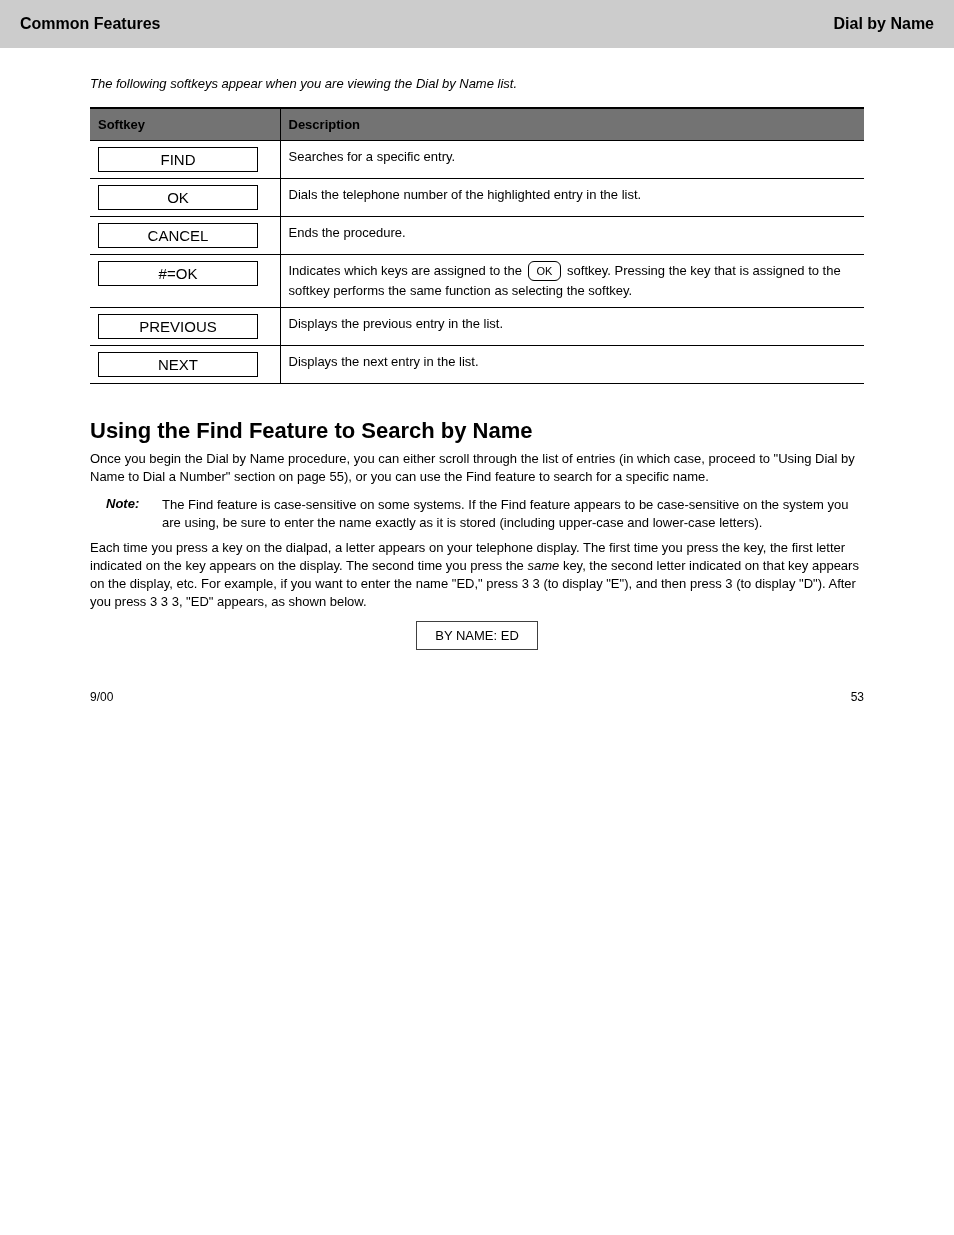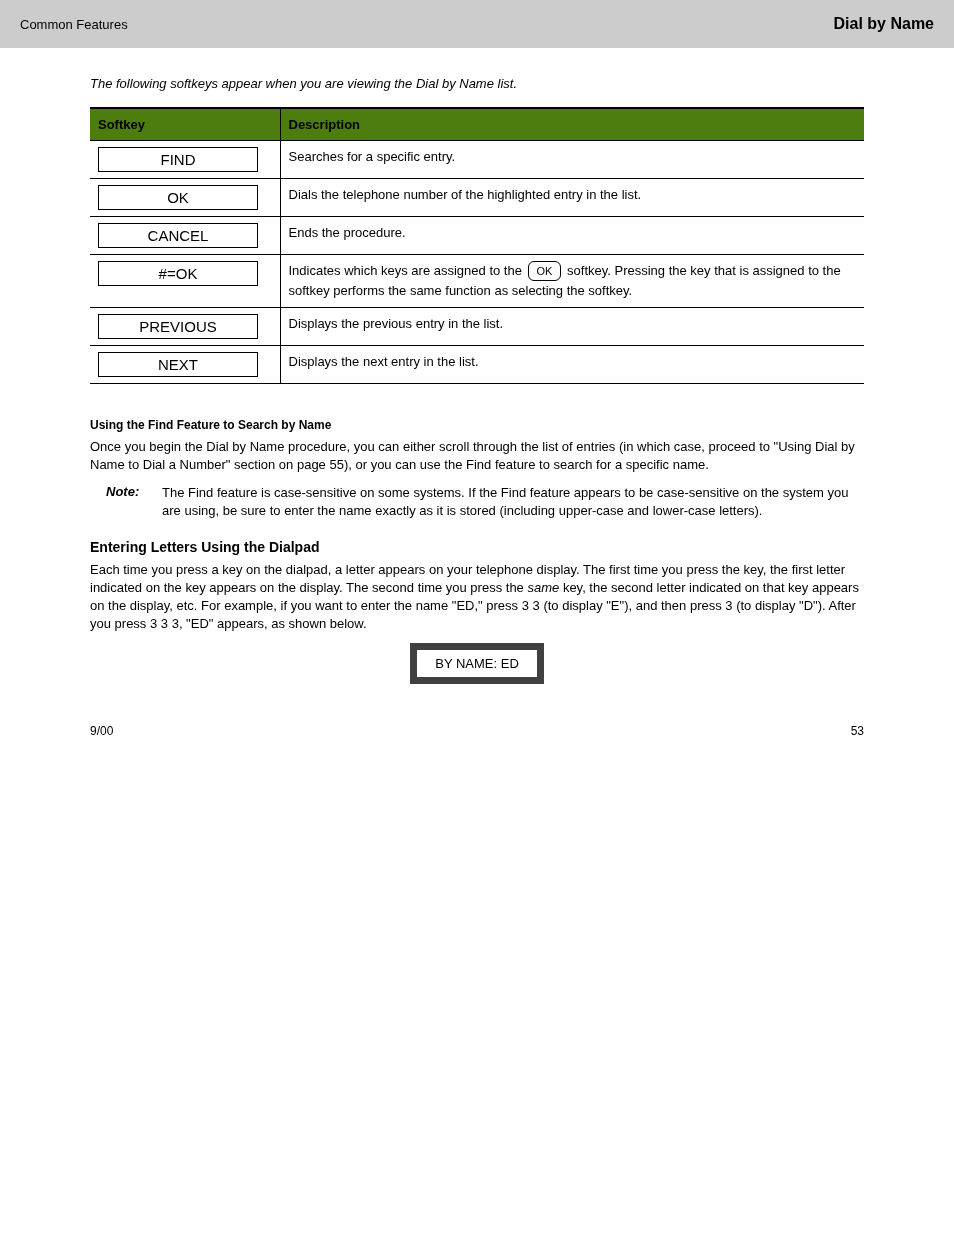--- a/index.html
+++ b/index.html
@@ -13,27 +13,27 @@
     width: 954px;
   }
   .hdr {
     background: #ccc;
     display: flex;
     justify-content: space-between;
     align-items: center;
     padding: 10px 20px;
     height: 48px;
   }
-  .hdr-left { font-size: 13px; font-weight: normal; }
+  .hdr-left { font-size: 16px; font-weight: bold; }
   .hdr-right { font-size: 16px; font-weight: bold; padding-left: 28px; }
   .content { padding: 20px 90px 0 90px; }
   .intro { margin: 8px 0 14px 0; line-height: 1.3; font-style: italic; }
   table.db { width: 100%; border-collapse: collapse; }
   table.db th {
-    background: #4d7c0f;
+    background: #737373;
     font-weight: bold;
     text-align: left;
     padding: 8px;
     border-top: 2px solid #000;
     border-bottom: 1px solid #000;
   }
   table.db th.col0 { border-right: 1px solid #000; width: 190px; }
   table.db td {
     padding: 6px 8px;
     border-bottom: 1px solid #000;
@@ -50,30 +50,30 @@
   }
   .keycap {
     display: inline-block;
     border: 1px solid #000;
     border-radius: 6px;
     padding: 1px 8px;
     font-size: 11px;
     margin: 0 2px;
   }
   .desc-line { line-height: 1.5; }
-  .section-title { font-size: 12px; font-weight: bold; margin: 34px 0 6px 0; }
+  .section-title { font-size: 22px; font-weight: bold; margin: 34px 0 6px 0; }
   .para { line-height: 1.4; margin: 6px 0; }
   .note-row { display: flex; margin: 10px 0 4px 16px; }
   .note-label { font-weight: bold; font-style: italic; width: 56px; flex: none; }
   .note-body { flex: 1; line-height: 1.4; }
   .sub-title { font-weight: bold; margin: 18px 0 4px 0; font-size: 14px; }
   .example-row { text-align: center; margin: 10px 0 6px 0; }
   .disp {
     display: inline-block;
-    border: 7px solid #404040;
+    border: 1px solid #404040;
     padding: 6px 18px;
     font-size: 13px;
   }
   .footer { margin: 40px 90px 0 90px; display: flex; justify-content: space-between; font-size: 12px; }
 </style>
 </head>
 <body>
 
 <div class="hdr">
   <div class="hdr-left">Common Features</div>
@@ -121,21 +121,20 @@
   </table>
 
   <div class="section-title">Using the Find Feature to Search by Name</div>
   <div class="para">Once you begin the Dial by Name procedure, you can either scroll through the list of entries (in which case, proceed to "Using Dial by Name to Dial a Number" section on page 55), or you can use the Find feature to search for a specific name.</div>
 
   <div class="note-row">
     <div class="note-label">Note:</div>
     <div class="note-body">The Find feature is case-sensitive on some systems. If the Find feature appears to be case-sensitive on the system you are using, be sure to enter the name exactly as it is stored (including upper-case and lower-case letters).</div>
   </div>
 
-  <div class="sub-title">Entering Letters Using the Dialpad</div>
   <div class="para">
     <span>Each time you press a key on the dialpad, a letter appears on your telephone display. The first time you press the key, the first letter indicated on the key appears on the display. The second time you press the </span><em>same</em><span> key, the second letter indicated on that key appears on the display, etc. For example, if you want to enter the name "ED," press 3 3 (to display "E"), and then press 3 (to display "D"). After you press 3 3 3, "ED" appears, as shown below.</span>
   </div>
 
   <div class="example-row">
     <span class="disp">BY NAME: ED</span>
   </div>
 </div>
 
 <div class="footer">

